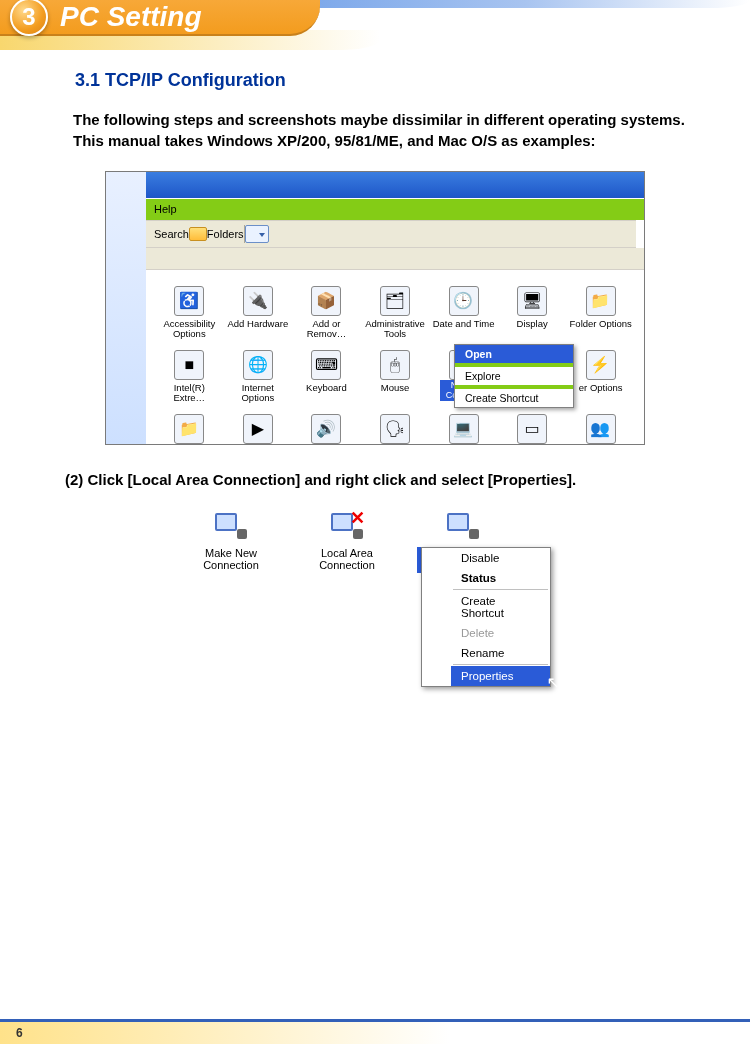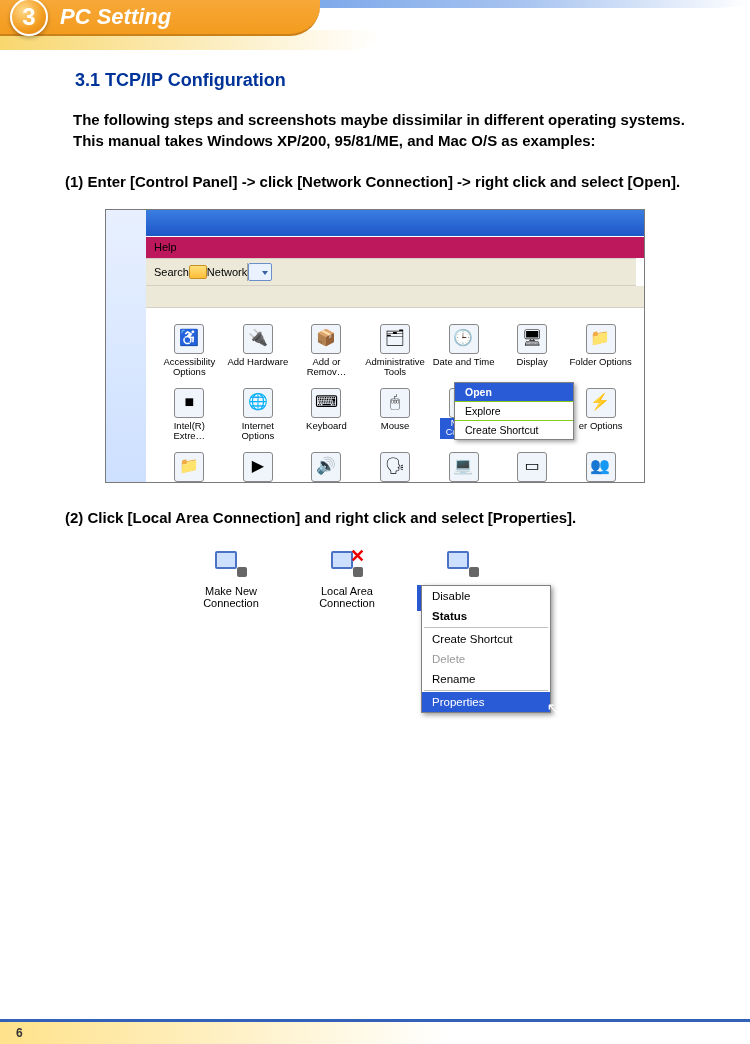--- a/index.html
+++ b/index.html
@@ -3,58 +3,58 @@
 <meta charset="utf-8">
 <style>
   * { box-sizing: border-box; margin: 0; padding: 0; }
   body { width: 750px; height: 1044px; font-family: "Segoe UI", Arial, sans-serif; background: #fff; position: relative; }
   
   .header-band { position: relative; height: 50px; }
   .band-blue { position: absolute; top: 0; left: 0; right: 0; height: 8px; background: linear-gradient(to right, #2a4b9b, #6b9de8 30%, #a8c4f0 70%, #fff); border-radius: 0 0 40px 0 / 0 0 8px 0; }
   .band-orange { position: absolute; top: 0; left: 0; width: 320px; height: 36px; background: linear-gradient(to bottom, #f7a838, #f39c1e); border-radius: 0 0 30px 0; border-bottom: 2px solid #c9811a; z-index: 1; display: flex; align-items: center; }
   .band-yellow { position: absolute; top: 30px; left: 0; width: 380px; height: 20px; background: linear-gradient(to right, #f8d76e, #fff); border-radius: 0 0 40px 0 / 0 0 10px 0; }
   .chapter-circle { width: 38px; height: 38px; border-radius: 50%; background: radial-gradient(circle at 35% 30%, #ffd98b, #f39c1e 60%, #d9821a); border: 2px solid #fff; display: flex; align-items: center; justify-content: center; color: #fff; font-weight: bold; font-size: 24px; margin-left: 10px; box-shadow: 0 2px 4px rgba(0,0,0,.3); }
-  .chapter-title { color: #fff; font-size: 22px; font-weight: bold; margin-left: 12px; font-style: italic; }
+  .chapter-title { color: #fff; font-size: 28px; font-weight: bold; margin-left: 12px; font-style: italic; }
   
   .section { padding: 20px 55px 0 55px; }
   .h31 { color: #003399; font-size: 18px; font-weight: bold; margin-bottom: 18px; margin-left: 20px; }
   .intro { color: #000; font-size: 15px; line-height: 1.4; margin-left: 18px; margin-bottom: 20px; font-weight: 600; }
   .h311 { font-size: 15px; font-weight: bold; margin-bottom: 18px; margin-left: 10px; }
   .step { font-size: 15px; font-weight: 600; margin-bottom: 16px; margin-left: 10px; line-height: 1.45; }
   .step-indent { padding-left: 26px; text-indent: -26px; }
   
   
   .ss1 { width: 540px; height: 274px; border: 1px solid #7a7a7a; margin: 0 auto 24px auto; background: #fff; position: relative; overflow: hidden; }
   .ss1-titlebar { height: 26px; background: linear-gradient(to bottom, #3a7de0, #1e56c8); position: absolute; top: 0; left: 40px; right: 0; }
   .ss1-band { position: absolute; left: 0; top: 0; width: 40px; height: 100%; background: linear-gradient(to bottom, #e8f0ff, #cde0ff); }
-  .ss1-menubar { position: absolute; top: 26px; left: 40px; right: 0; height: 22px; background: #be185d; font-size: 11px; padding: 4px 8px; border-top: 1px solid #fff; }
+  .ss1-menubar { position: absolute; top: 26px; left: 40px; right: 0; height: 22px; background: #84cc16; font-size: 11px; padding: 4px 8px; border-top: 1px solid #fff; }
   .ss1-toolbar { position: absolute; top: 48px; left: 40px; right: 8px; height: 28px; background: #ece9d8; font-size: 11px; padding: 4px 8px; display: flex; align-items: center; border-top: 1px solid #d4d0c8; border-bottom: 1px solid #d4d0c8; }
   .ss1-toolbar .folder-ico { width: 18px; height: 14px; background: linear-gradient(#ffe07a,#ffbd3a); border: 1px solid #c89020; border-radius: 2px; display: inline-block; }
   .ss1-toolbar .views-ico { width: 24px; height: 18px; border: 1px solid #6b8fc8; background: #eaf2ff; border-radius: 2px; display: inline-block; position: relative; }
   .ss1-toolbar .views-ico::after { content:""; position:absolute; right:3px; top:7px; border-left:3px solid transparent; border-right:3px solid transparent; border-top:4px solid #3660a8; }
   .ss1-addrbar { position: absolute; top: 76px; left: 40px; right: 0; height: 22px; background: #ece9d8; border-bottom: 1px solid #d4d0c8; }
   .ss1-grid { position: absolute; top: 104px; left: 40px; right: 0; bottom: 0; padding: 10px 12px; display: grid; grid-template-columns: repeat(7, 1fr); grid-template-rows: repeat(3, 56px); gap: 8px 6px; }
   .cp-item { display: flex; flex-direction: column; align-items: center; font-size: 9.5px; text-align: center; line-height: 1.06; position: relative; }
   .cp-ico { width: 30px; height: 30px; margin-bottom: 3px; border: 1px solid #888; border-radius: 3px; background: #f0f4fb; display: flex; align-items: center; justify-content: center; font-size: 16px; }
   .cp-item .sel { position: absolute; top: 30px; left: 8px; right: 8px; background: #2a5bd7; color: #fff; font-size: 9px; padding: 1px; }
   .context1 { position: absolute; top: 172px; left: 348px; width: 120px; background: #fff; border: 1px solid #808080; font-size: 10.5px; z-index: 5; box-shadow: 2px 2px 4px rgba(0,0,0,.35); }
-  .context1 .ci { padding: 3px 10px; border-bottom: 1px solid #84cc16; }
+  .context1 .ci { padding: 3px 10px; border-bottom: 4px solid #84cc16; }
   .context1 .ci.sel { background: #2a5bd7; color: #fff; font-weight: bold; }
   .context1 .ci:last-child { border-bottom: none; }
   
   
   .ss2 { width: 380px; margin: 18px auto 0 auto; position: relative; }
   .nc-row { display: flex; gap: 24px; justify-content: flex-start; position: relative; }
   .nc-item { display: flex; flex-direction: column; align-items: center; font-size: 11px; text-align: center; width: 92px; }
   .nc-ico { width: 40px; height: 34px; margin-bottom: 4px; position: relative; }
   .nc-ico .mon { width: 22px; height: 18px; border: 2px solid #4c72c4; background: #cde0ff; position: absolute; top: 4px; left: 4px; border-radius: 2px; }
   .nc-ico .plug { width: 10px; height: 10px; background: #666; position: absolute; bottom: 4px; right: 4px; border-radius: 2px; }
   .nc-ico .redx { position: absolute; top: -2px; right: 2px; color: #e00; font-weight: bold; font-size: 18px; }
   .nc-item.sel .label { background: #2a5bd7; color: #fff; padding: 1px 4px; }
-  .context2 { position: absolute; top: 38px; left: 236px; width: 130px; background: #fff; border: 1px solid #808080; font-size: 11.5px; box-shadow: 2px 2px 5px rgba(0,0,0,.4); }
+  .context2 { position: absolute; top: 38px; left: 236px; width: 130px; background: #fff; border: 1px solid #808080; font-size: 11.5px; box-shadow: 2px 2px 5px rgba(0,0,0,.4); padding-left: 29px; }
   .context2 .ci { padding: 4px 10px; }
   .context2 .ci.bold { font-weight: bold; }
   .context2 .ci.dis { color: #999; }
   .context2 .sep { border-top: 1px solid #c0c0c0; margin: 1px 2px; }
   .context2 .ci.sel { background: #2a5bd7; color: #fff; }
   .cursor { position: absolute; bottom: -6px; right: -10px; font-size: 16px; }
   
   .footer-band { position: absolute; bottom: 0; left: 0; right: 0; border-top: 3px solid #3360b8; }
   .footer-yellow { height: 22px; background: linear-gradient(to right, #ffe28a, #fff 60%); display: flex; align-items: center; padding-left: 16px; font-size: 12px; font-weight: 600; color: #333; }
 </style>
@@ -66,32 +66,31 @@
   <div class="band-yellow"></div>
   <div class="band-orange">
     <div class="chapter-circle">3</div>
     <div class="chapter-title">PC Setting</div>
   </div>
 </div>
 
 <div class="section">
   <div class="h31">3.1 TCP/IP Configuration</div>
   <div class="intro">The following steps and screenshots maybe dissimilar in  different operating systems. This manual takes Windows XP/200, 95/81/ME, and Mac O/S as examples:</div>
-  <div class="step step-indent">(1) Enter [Control Panel] -&gt; click [Network Connection] -&gt; right click and select [Open].</div>
 
   <div class="ss1">
     <div class="ss1-band"></div>
     <div class="ss1-titlebar"></div>
     <div class="ss1-menubar">
       <span>Help</span>
     </div>
     <div class="ss1-toolbar">
       <span>Search</span>
       <span class="folder-ico"></span>
-      <span>Network</span>
+      <span>Folders</span>
       <span style="border-left:1px solid #aca899;height:18px;"></span>
       <span class="views-ico"></span>
     </div>
     <div class="ss1-addrbar"></div>
     <div class="ss1-grid" id="ss1grid">
         <div class="cp-item">
           <div class="cp-ico">♿</div>
           <div>Accessibility Options</div>
         </div>
         <div class="cp-item">

